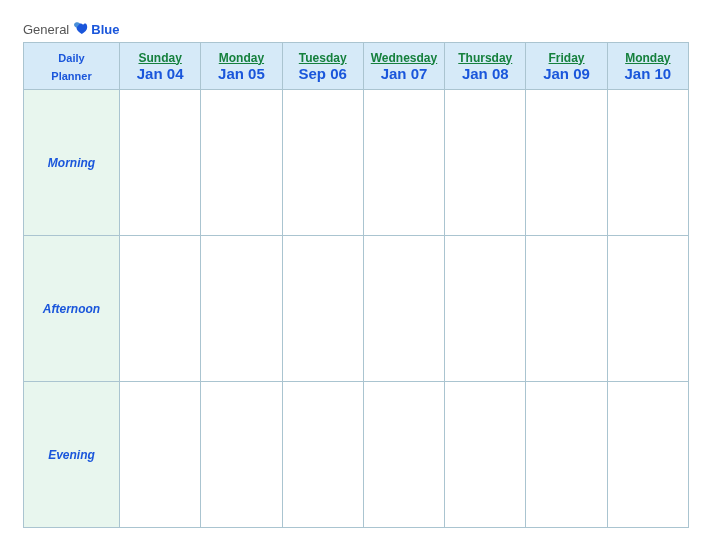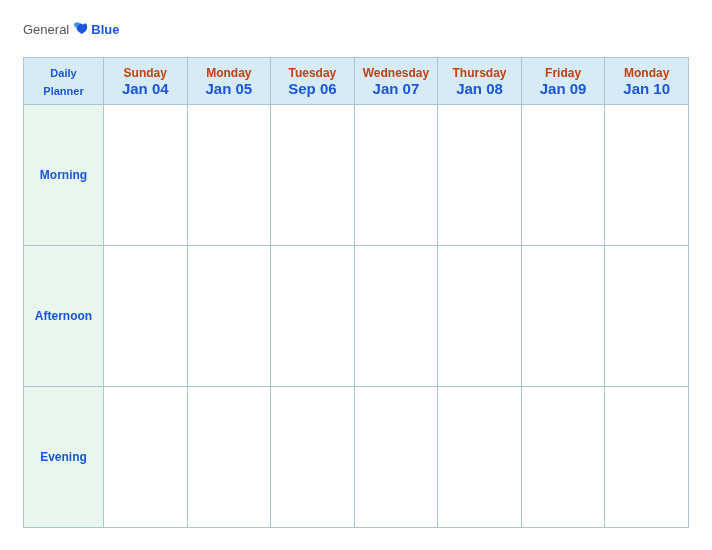--- a/index.html
+++ b/index.html
@@ -17,21 +17,21 @@
       height: 530px;
       background: #fff;
       display: flex;
       flex-direction: column;
       padding: 10px 12px 12px 12px;
     }
     .header {
       display: flex;
       justify-content: space-between;
       align-items: flex-start;
-      margin-bottom: 19px;
+      margin-bottom: 4px;
     }
     .logo-area {
       display: flex;
       flex-direction: column;
       align-items: flex-start;
     }
     .logo-text {
       display: flex;
       align-items: center;
       gap: 2px;
@@ -79,34 +79,36 @@
       padding: 5px 0;
     }
     .col-label {
       font-size: 11px;
       color: #1a56db;
       font-weight: bold;
       line-height: 1.3;
     }
     .col-day {
       font-size: 12px;
-      color: #c2410c;
-      font-weight: bold;
+      color: #15803d;
+      font-weight: bold;
+      text-decoration: underline;
     }
     .col-date {
       font-size: 15px;
       color: #1a56db;
       font-weight: bold;
     }
     .row-label-cell {
       background: #e8f6ee;
-      width: 80px;
+      width: 96px;
       font-size: 12px;
       color: #1a56db;
       font-weight: bold;
+      font-style: italic;
       padding: 8px 4px;
     }
     .data-cell {
       background: #fff;
       height: 100px;
       min-width: 70px;
     }
     .time-row td {
       height: 100px;
     }

